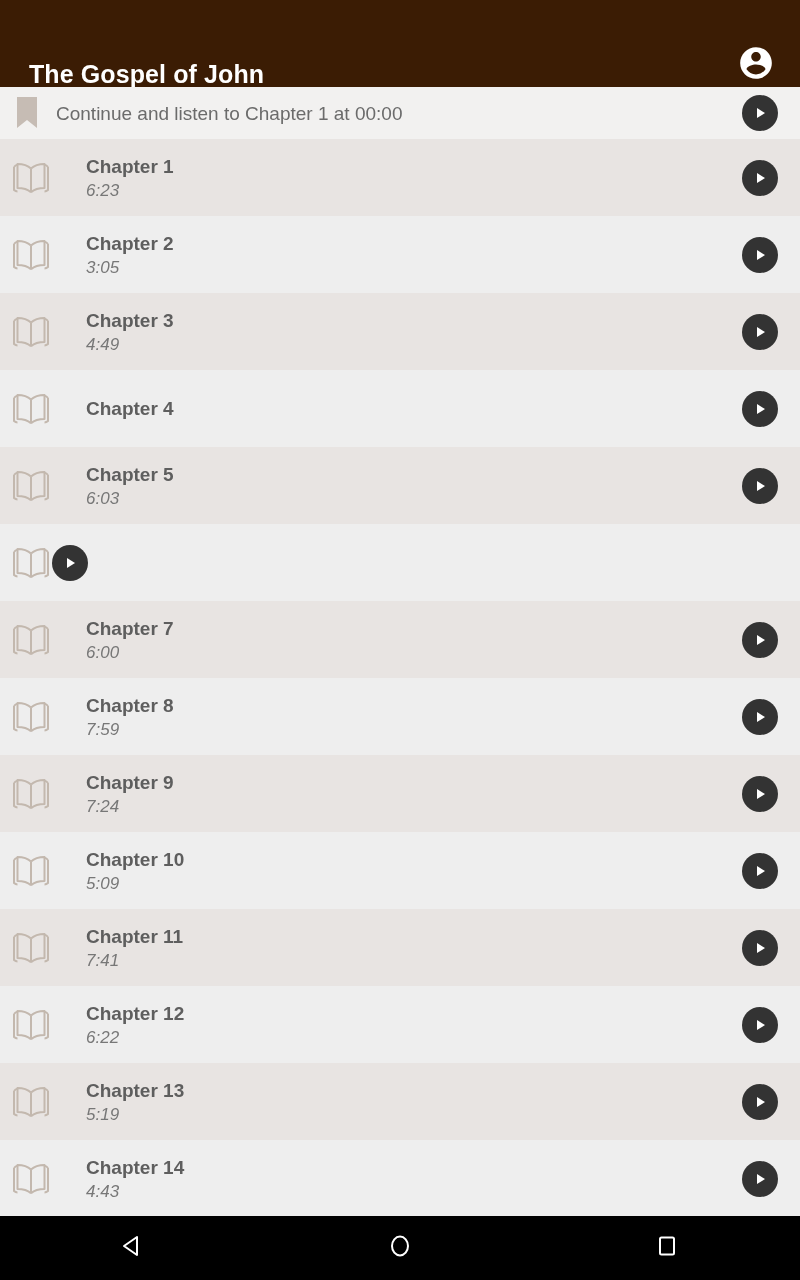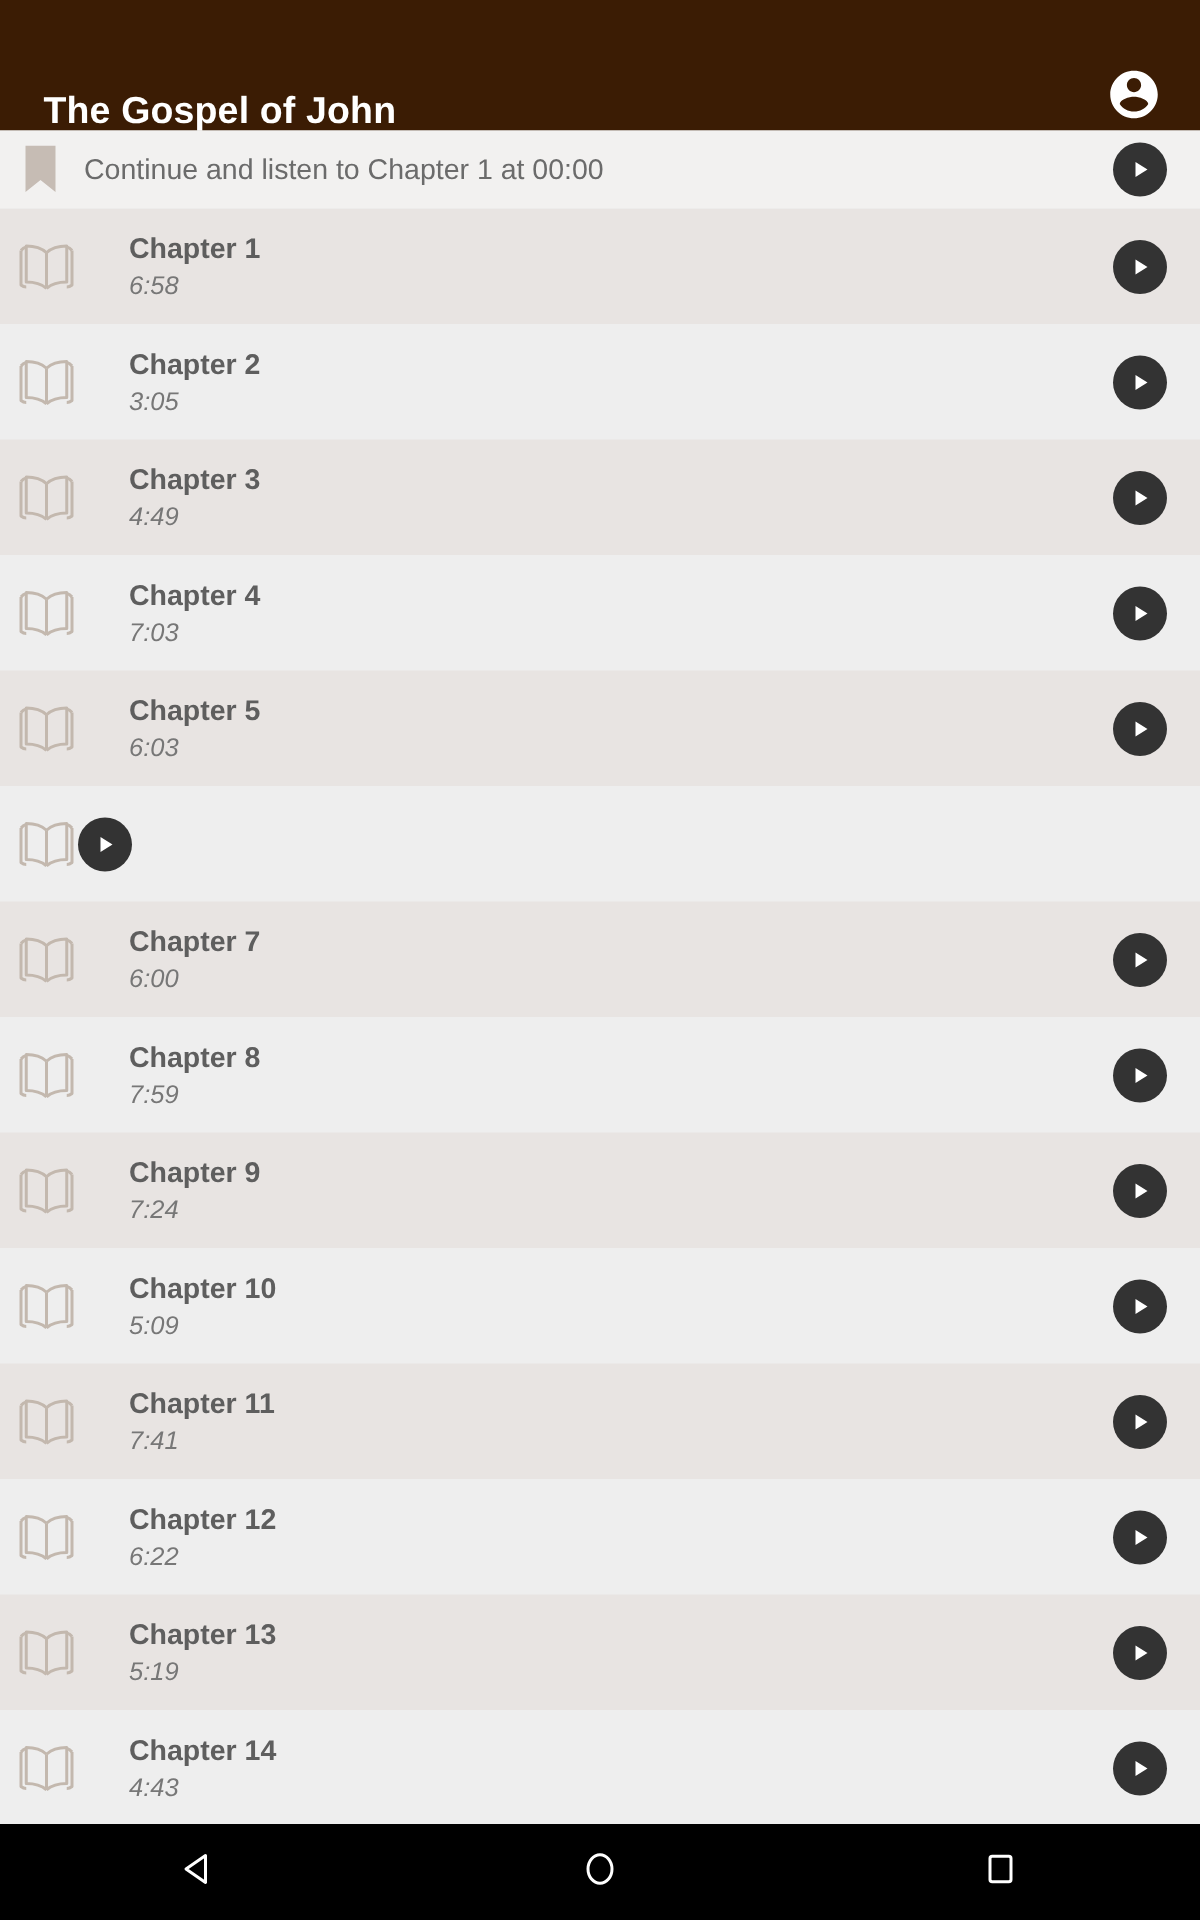--- a/index.html
+++ b/index.html
@@ -143,21 +143,21 @@
           <path d="M19 7.5 C22.5 4.2 27.5 3 32.5 3 L32.5 27 C27.5 27 22.5 28.2 19 31.2" fill="none" stroke="#c3b8ae" stroke-width="2" stroke-linejoin="round"></path>
           <path d="M19 7.5 L19 31.2" fill="none" stroke="#c3b8ae" stroke-width="2"></path>
           <path d="M2 6 L2 29 C2 29 3.6 30.4 5.5 30.4" fill="none" stroke="#c3b8ae" stroke-width="2" stroke-linejoin="round"></path>
           <path d="M36 6 L36 29 C36 29 34.4 30.4 32.5 30.4" fill="none" stroke="#c3b8ae" stroke-width="2" stroke-linejoin="round"></path>
           <path d="M2 6 C2 6 3.4 4.2 5.5 3.6" fill="none" stroke="#c3b8ae" stroke-width="2"></path>
           <path d="M36 6 C36 6 34.6 4.2 32.5 3.6" fill="none" stroke="#c3b8ae" stroke-width="2"></path>
         </svg>
       </span>
       <div class="chapter-meta">
         <div class="chapter-title">Chapter 1</div>
-        <div class="chapter-duration">6:58</div>
+        <div class="chapter-duration">6:23</div>
       </div>
       <div class="play-btn">
         <span>
           <svg width="16" height="16" viewBox="0 0 16 16">
             <path fill="#ffffff" d="M5 3 L13 8 L5 13 Z"></path>
           </svg>
         </span>
       </div>
     </div>
     <div class="chapter-row even">
@@ -215,21 +215,20 @@
           <path d="M19 7.5 C22.5 4.2 27.5 3 32.5 3 L32.5 27 C27.5 27 22.5 28.2 19 31.2" fill="none" stroke="#c3b8ae" stroke-width="2" stroke-linejoin="round"></path>
           <path d="M19 7.5 L19 31.2" fill="none" stroke="#c3b8ae" stroke-width="2"></path>
           <path d="M2 6 L2 29 C2 29 3.6 30.4 5.5 30.4" fill="none" stroke="#c3b8ae" stroke-width="2" stroke-linejoin="round"></path>
           <path d="M36 6 L36 29 C36 29 34.4 30.4 32.5 30.4" fill="none" stroke="#c3b8ae" stroke-width="2" stroke-linejoin="round"></path>
           <path d="M2 6 C2 6 3.4 4.2 5.5 3.6" fill="none" stroke="#c3b8ae" stroke-width="2"></path>
           <path d="M36 6 C36 6 34.6 4.2 32.5 3.6" fill="none" stroke="#c3b8ae" stroke-width="2"></path>
         </svg>
       </span>
       <div class="chapter-meta">
         <div class="chapter-title">Chapter 4</div>
-        <div class="chapter-duration">7:03</div>
       </div>
       <div class="play-btn">
         <span>
           <svg width="16" height="16" viewBox="0 0 16 16">
             <path fill="#ffffff" d="M5 3 L13 8 L5 13 Z"></path>
           </svg>
         </span>
       </div>
     </div>
     <div class="chapter-row odd">

